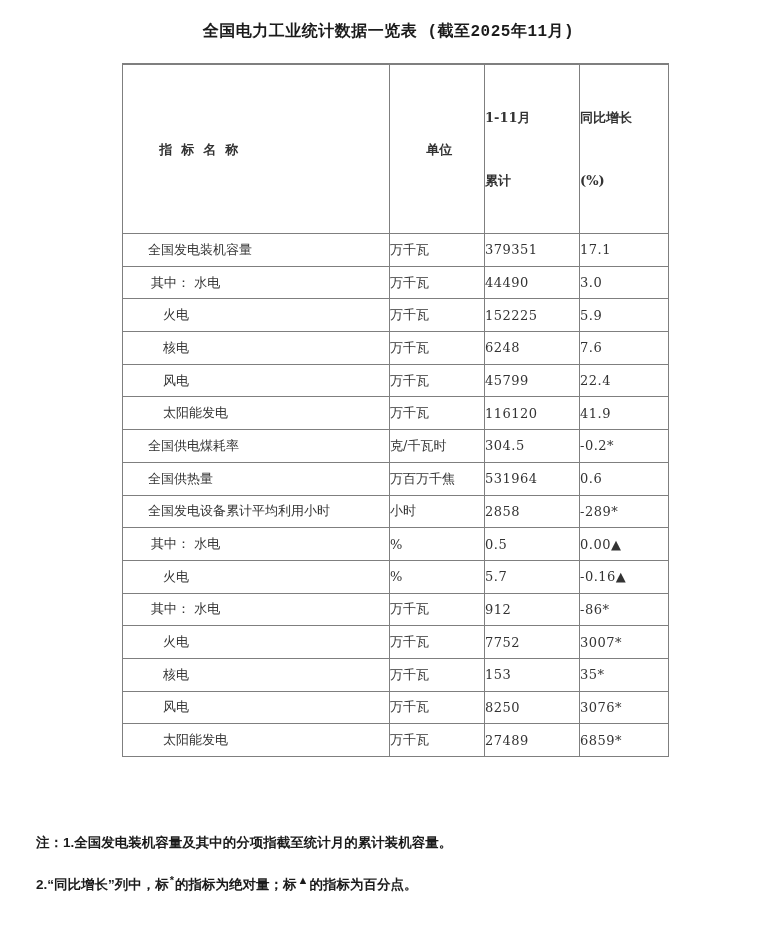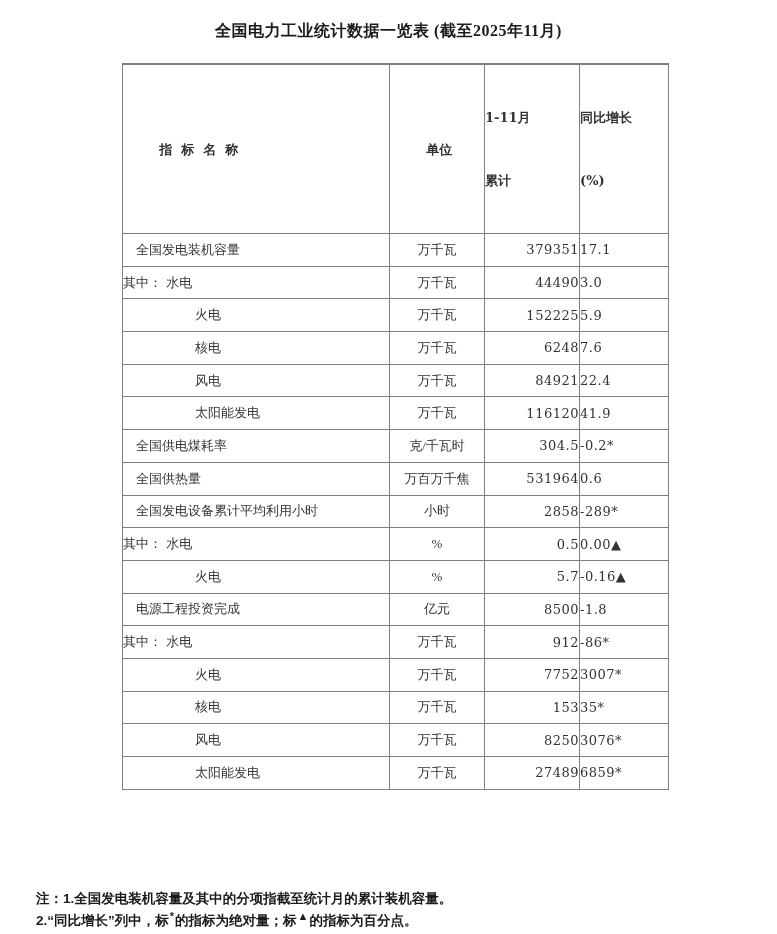--- a/index.html
+++ b/index.html
@@ -8,21 +8,21 @@
     background:#ffffff;
     position:relative;
     font-family:"DejaVu Serif","Liberation Serif",serif;
     color:#333333;
     overflow:hidden;
   }
   .doc-title {
     position:absolute;
     top:21px; left:0; width:777px;
     text-align:center;
-    font-family:Liberation Serif, serif;
+    font-family:Liberation Mono, monospace;
     font-weight:bold;
     font-size:16px;
     color:#1b1b1b;
     letter-spacing:0.5px;
   }
   table.stats {
     position:absolute;
     top:63px; left:122px;
     width:546px;
     border-collapse:collapse;
@@ -39,36 +39,36 @@
   }
   table.stats thead th {
     height:60px;
     font-weight:bold;
     text-align:left;
     line-height:21px;
     white-space:pre;
   }
   table.stats tbody td { height:32.7px; }
   td.c-ind  { text-align:left; }
-  td.c-unit { text-align:center;font-family:Liberation Serif, serif; }
-  td.c-val  { text-align:right; letter-spacing:0.5px;margin-left:48px; }
+  td.c-unit { text-align:left; }
+  td.c-val  { text-align:left; letter-spacing:0.5px;margin-left:48px; }
   td.c-yoy  { text-align:left; letter-spacing:0.5px; }
-  td.indent-0 { padding-left:13px; }
-  td.indent-1 { }
-  td.indent-2 { padding-left:72px; }
+  td.indent-0 { padding-left:25px; }
+  td.indent-1 { padding-left:28px; }
+  td.indent-2 { padding-left:40px; }
   .notes {
     position:absolute;
     left:36px; width:720px;
     font-family:"Liberation Sans","DejaVu Sans",sans-serif;
     font-weight:bold;
     font-size:13.5px;
     color:#1b1b1b;
   }
-  .note-line-1 { top:890px; }
-  .note-line-2 { top:912px; }
+  .note-line-1 { top:834px; }
+  .note-line-2 { top:876px; }
   .notes sup {
     font-size:11px;
     vertical-align:super;
     line-height:0;
     padding:0 1px;
   }
 </style>
 </head>
 <body>
 
@@ -120,21 +120,21 @@
   </tr>
       <tr>
     <td class="c-ind indent-2">核电</td>
     <td class="c-unit">万千瓦</td>
     <td class="c-val">6248</td>
     <td class="c-yoy">7.6</td>
   </tr>
       <tr>
     <td class="c-ind indent-2">风电</td>
     <td class="c-unit">万千瓦</td>
-    <td class="c-val">84921</td>
+    <td class="c-val">45799</td>
     <td class="c-yoy">22.4</td>
   </tr>
       <tr>
     <td class="c-ind indent-2">太阳能发电</td>
     <td class="c-unit">万千瓦</td>
     <td class="c-val">116120</td>
     <td class="c-yoy">41.9</td>
   </tr>
       <tr>
     <td class="c-ind indent-0">全国供电煤耗率</td>
@@ -160,26 +160,20 @@
     <td class="c-val">0.5</td>
     <td class="c-yoy">0.00▲</td>
   </tr>
       <tr>
     <td class="c-ind indent-2">火电</td>
     <td class="c-unit">%</td>
     <td class="c-val">5.7</td>
     <td class="c-yoy">-0.16▲</td>
   </tr>
       <tr>
-    <td class="c-ind indent-0">电源工程投资完成</td>
-    <td class="c-unit">亿元</td>
-    <td class="c-val">8500</td>
-    <td class="c-yoy">-1.8</td>
-  </tr>
-      <tr>
     <td class="c-ind indent-1">其中： 水电</td>
     <td class="c-unit">万千瓦</td>
     <td class="c-val">912</td>
     <td class="c-yoy">-86*</td>
   </tr>
       <tr>
     <td class="c-ind indent-2">火电</td>
     <td class="c-unit">万千瓦</td>
     <td class="c-val">7752</td>
     <td class="c-yoy">3007*</td>

